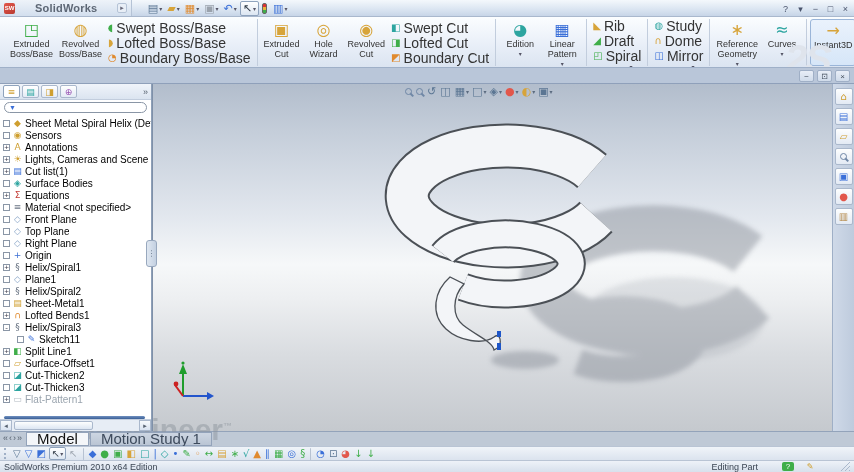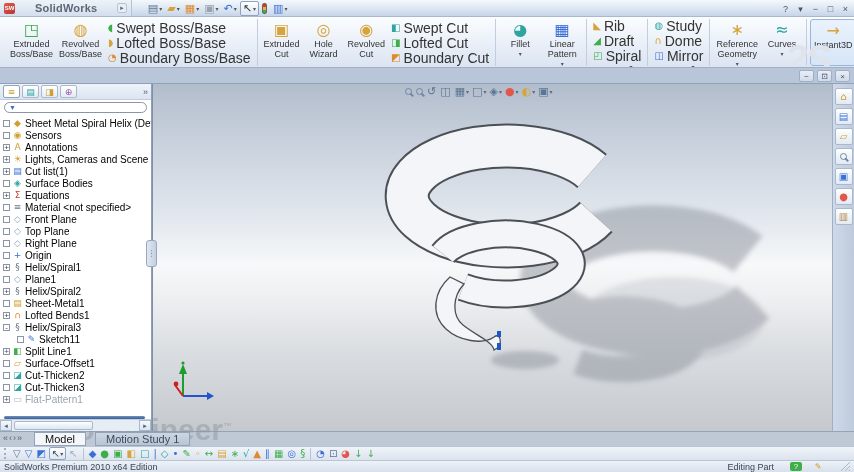--- a/index.html
+++ b/index.html
@@ -124,40 +124,40 @@
   
   .bandbg { position:absolute; left:0; top:431px; width:854px; height:15px; background:#bfc9d6;
     border-top:1px solid #93a3ba; }
   .watermark { position:absolute; left:53px; top:413px; font-size:30px; font-weight:bold;
     color:rgba(142,149,158,.5); letter-spacing:0; white-space:nowrap; }
   .watermark sup { font-size:9px; }
   .bandcontent { position:absolute; left:0; top:431px; width:854px; height:15px;
     display:flex; align-items:center; padding-left:3px; }
   .bandnav { display:flex; gap:1px; margin-right:4px; }
   .bandnav span { font-size:9px; color:#55606e; line-height:1; }
-  .mtab { font-size:11px; padding:0 10px; height:14px; display:flex; align-items:center;
-    background:linear-gradient(#cdd6e2,#bac5d4); border:1px solid #93a3ba; color:#3d4a5c; margin-right:1px;margin-left:8px; }
+  .mtab { font-size:15px; padding:0 10px; height:14px; display:flex; align-items:center;
+    background:linear-gradient(#cdd6e2,#bac5d4); border:1px solid #93a3ba; color:#3d4a5c; margin-right:1px; }
   .mtab.active { background:#f4f6f9; color:#111; }
 
   
   .btoolbar { position:absolute; left:0; top:446px; width:854px; height:15px;
     background:linear-gradient(#f0f4f9,#dbe3ee); border-top:1px solid #b9c4d4; border-bottom:1px solid #b9c4d4;
     display:flex; align-items:center; gap:2px; padding:0 2px 0 4px; overflow:hidden; }
   .tb-handle { width:3px; height:11px; border-left:2px dotted #9fafc6; margin-right:3px; }
   .bic { display:flex; align-items:center; height:13px; padding:0 1px; border-radius:2px; }
   .bic i { font-style:normal; font-size:10px; line-height:1; }
   .bic.boxed { border:1px solid #8fa3bd; background:linear-gradient(#fff,#dce6f2); padding:0 2px; }
   .bic.sep { border-left:1px solid #b7c2d2; width:1px; height:12px; padding:0; margin:0 2px; }
   .bic .caret6 { font-size:6px; color:#556; }
 
   
   .statusbar { position:absolute; left:0; top:461px; width:854px; height:11px;
     background:linear-gradient(#eef2f8,#d7e0ec); display:flex; align-items:center;
     font-size:9px; color:#3c4654; padding:0 4px; }
-  .status-right { margin-left:auto; display:flex; align-items:center; gap:16px; }
+  .status-right { margin-left:auto; display:flex; align-items:center; gap:24px; }
   .sic { width:12px; height:9px; display:flex; align-items:center; justify-content:center;
     font-size:8px; border-radius:2px; }
   .s-grn { background:#3fae49; color:#fff; }
   .s-gold { color:#cf9f2f; }
   .grip { width:10px; height:9px;
     background:linear-gradient(135deg,transparent 0 50%,#aab8cc 50% 55%,transparent 55% 70%,#aab8cc 70% 75%,transparent 75% 90%,#aab8cc 90% 95%,transparent 95%); }
 
   
   .c-grn{color:#3fae49}.c-gold{color:#d7a43a}.c-org{color:#e08a2e}.c-blue{color:#3a6fd8}
   .c-teal{color:#2da5a0}.c-steel{color:#5b7693}.c-gray{color:#9aa2ac}
@@ -293,21 +293,21 @@
             <span class="tic c-org">◩</span>
             <span class="stacklbl">Boundary Cut</span>
           </div>
         </div>
     </div>
     <div class="rgroup">
       <div style="display:flex">
 
       <div class="bigbtn">
             <span class="tic c-teal">◕</span>
-            <div class="biglbl">Fillet</div>
+            <div class="biglbl">Edition</div>
             <span class="caret">▾</span>
           </div>
           <div class="bigbtn">
             <span class="tic c-blue">▦</span>
             <div class="biglbl">Linear
 Pattern</div>
             <span class="caret">▾</span>
           </div>
         </div>
     </div>

